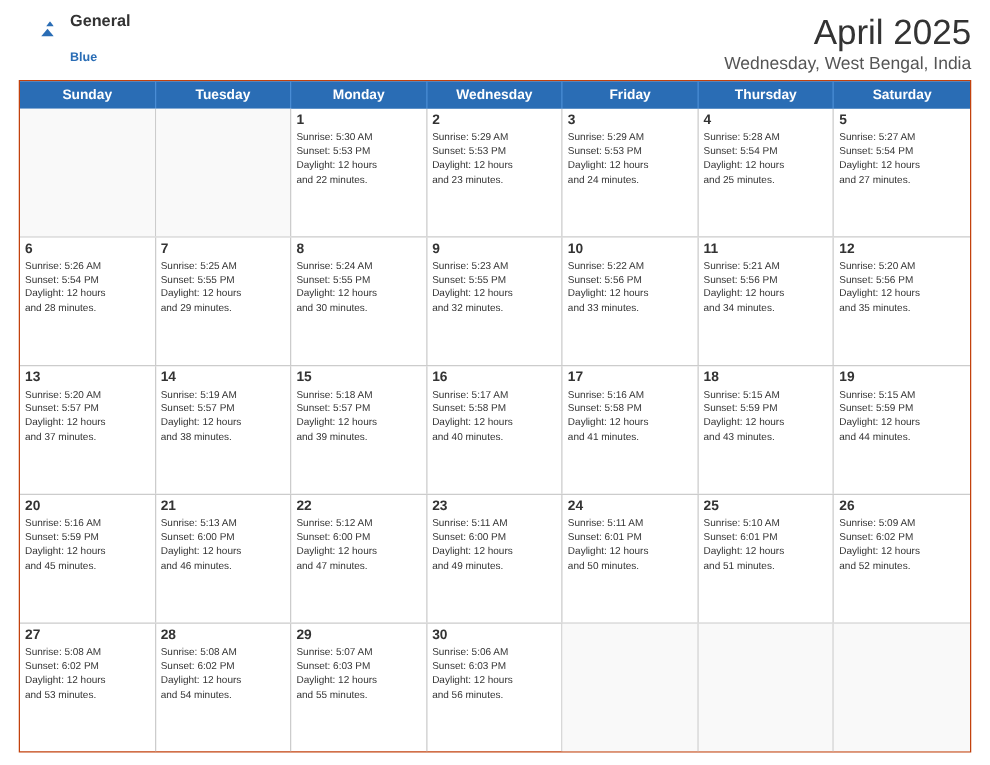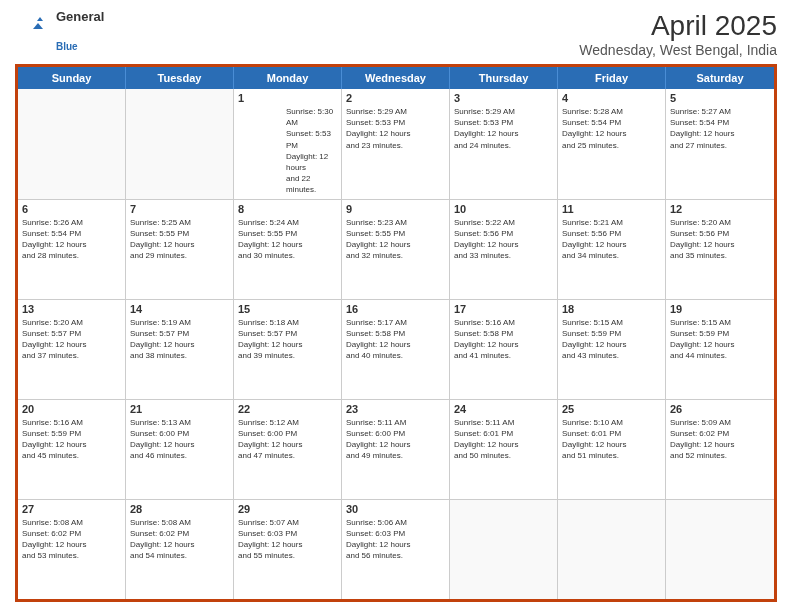--- a/index.html
+++ b/index.html
@@ -37,21 +37,21 @@
       color: #333;
     }
     .subtitle {
       font-size: 14px;
       color: #555;
     }
     .calendar {
       flex: 1;
       display: flex;
       flex-direction: column;
-      border: 3px solid #c2410c;
+      border: 1px solid #c2410c;
     }
     .cal-header {
       display: grid;
       grid-template-columns: repeat(7, 1fr);
       background: #2a6db5;
     }
     .cal-header-cell {
       color: #fff;
       font-size: 11px;
       font-weight: bold;
@@ -117,31 +117,31 @@
       <div class="subtitle">Wednesday, West Bengal, India</div>
     </div>
   </div>
 
   <div class="calendar">
     <div class="cal-header">
         <div class="cal-header-cell">Sunday</div>
         <div class="cal-header-cell">Tuesday</div>
         <div class="cal-header-cell">Monday</div>
         <div class="cal-header-cell">Wednesday</div>
+        <div class="cal-header-cell">Friday</div>
         <div class="cal-header-cell">Thursday</div>
-        <div class="cal-header-cell">Friday</div>
         <div class="cal-header-cell">Saturday</div>
       </div>
     <div class="cal-body">
         <div class="cal-row">
           <div class="cal-cell empty"></div>
           <div class="cal-cell empty"></div>
           <div class="cal-cell">
             <span class="day-num">1</span>
-            <div class="cell-info" style="white-space: pre-line; margin-left: 48px;">Sunrise: 5:30 AM
+            <div class="cell-info" style="white-space: pre-line;">Sunrise: 5:30 AM
 Sunset: 5:53 PM
 Daylight: 12 hours
 and 22 minutes.</div>
           </div>
           <div class="cal-cell">
             <span class="day-num">2</span>
             <div class="cell-info" style="white-space: pre-line;">Sunrise: 5:29 AM
 Sunset: 5:53 PM
 Daylight: 12 hours
 and 23 minutes.</div>

